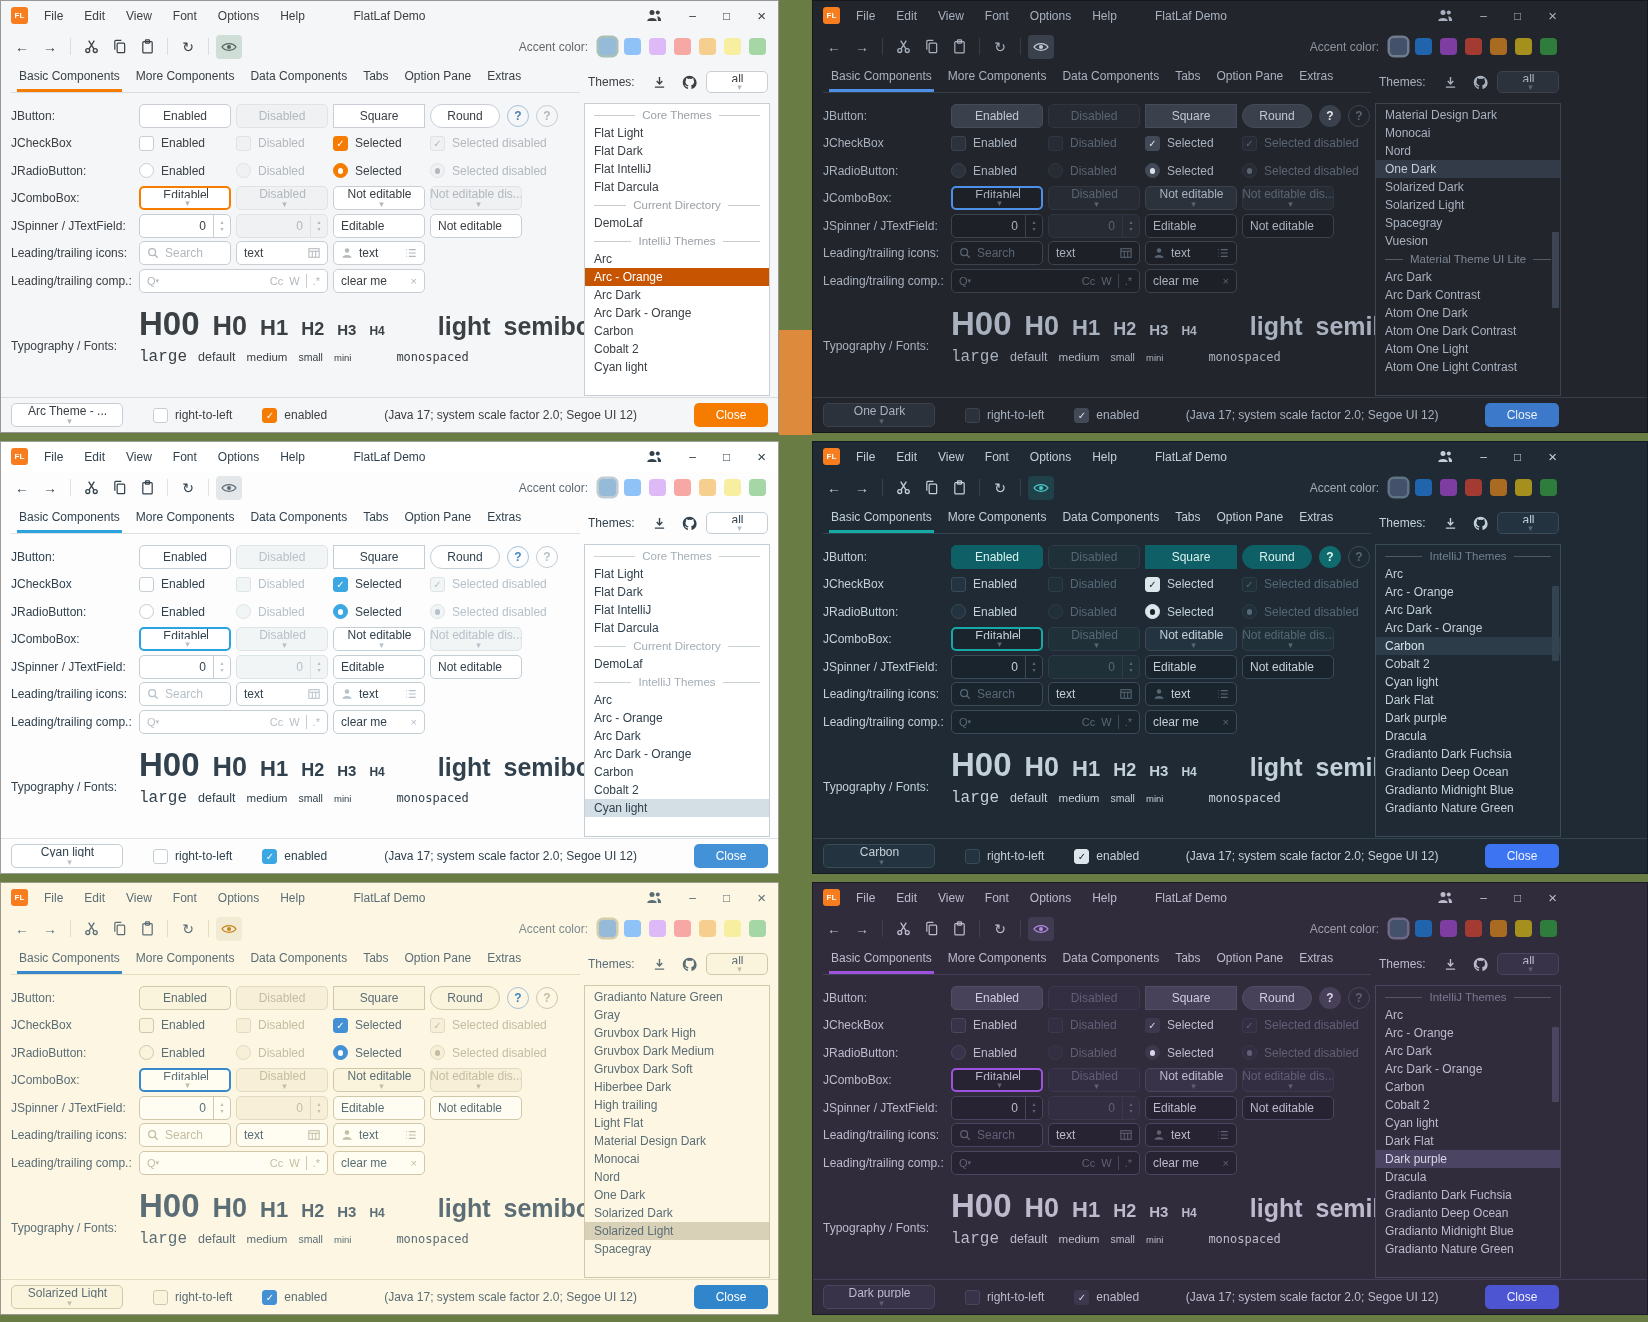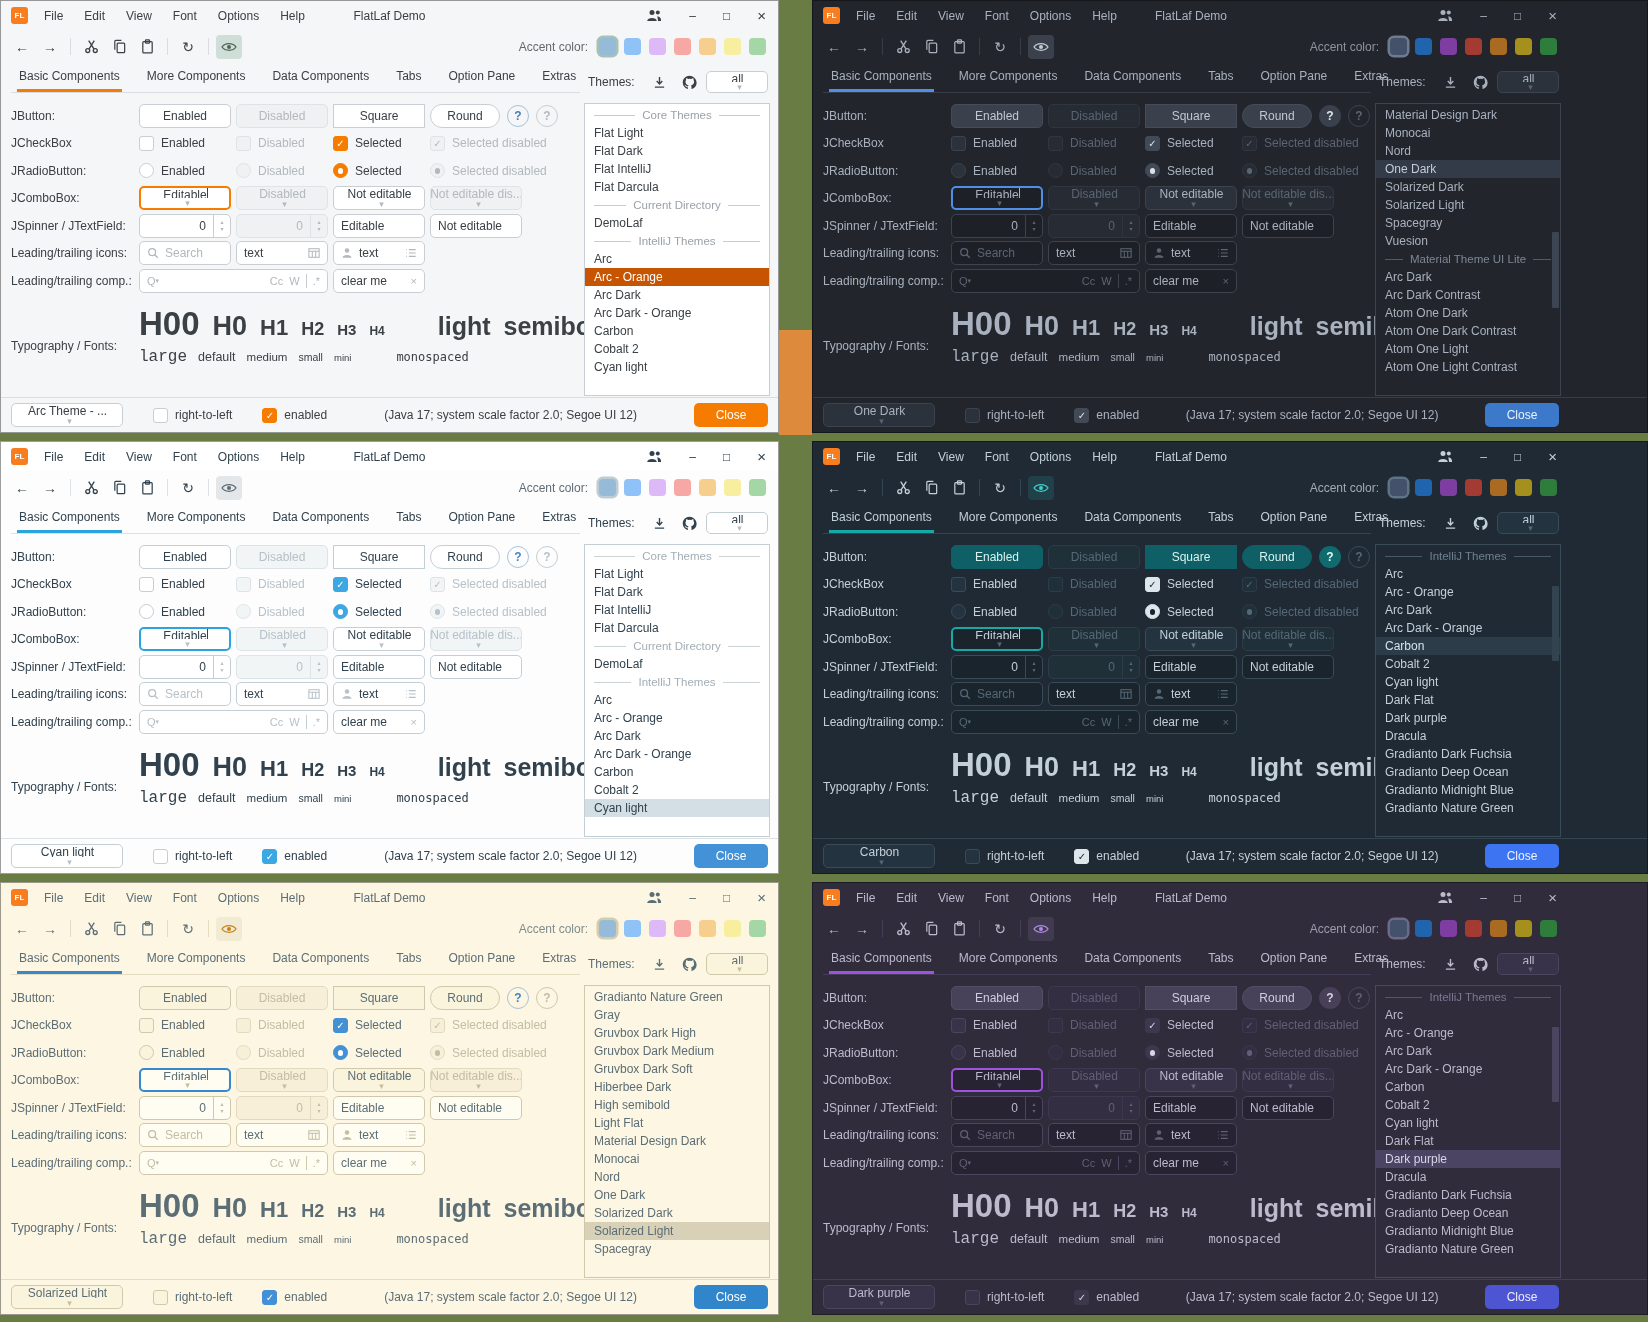--- a/index.html
+++ b/index.html
@@ -36,21 +36,21 @@
   .tsep { width:1px; height:17px; background:var(--sep); margin:0 5px; }
   .toggle { background:var(--toggle); color:var(--eye); }
   .accent-label { margin-left:auto; opacity:.78; margin-right:9px; }
   .swatches { display:flex; gap:8px; align-items:center; }
   .swatch { width:17px; height:17px; border-radius:4px; }
   .swatch.selected { box-shadow:0 0 0 2.5px var(--swring); }
 
   
   .pbody { position:absolute; top:62px; bottom:35px; left:0; right:0; display:flex; }
   .main { flex:1 1 auto; min-width:0; padding-left:10px; }
-  .tabs { display:flex; gap:23px; height:30px; align-items:flex-start; border-bottom:1px solid var(--sep);
+  .tabs { display:flex; gap:12px; height:30px; align-items:flex-start; border-bottom:1px solid var(--sep);
           padding:0 0 0 6px; margin-right:4px; }
   .tab { padding:6px 2px 9px; position:relative; white-space:nowrap; }
   .tab.selected { font-weight:normal; }
   .tab.selected:after { content:""; position:absolute; left:0; right:0; bottom:0; height:3px; background:var(--accent); }
   .rows { margin-top:9px; }
   .row { display:flex; align-items:center; height:27.5px; }
   .rlabel { width:128px; flex:0 0 128px; white-space:nowrap; }
   .cell { width:92px; flex:0 0 92px; margin-right:5px; display:flex; align-items:center; white-space:nowrap; }
   .cell.autow { width:auto; flex:0 0 auto; }
 
@@ -1899,21 +1899,21 @@
               <span class="arrow">▾</span>
             </span>
       </div>
       <div class="list">
             <div class="list-item">Gradianto Nature Green</div>
             <div class="list-item">Gray</div>
             <div class="list-item">Gruvbox Dark High</div>
             <div class="list-item">Gruvbox Dark Medium</div>
             <div class="list-item">Gruvbox Dark Soft</div>
             <div class="list-item">Hiberbee Dark</div>
-            <div class="list-item">High semibold</div>
+            <div class="list-item">High trailing</div>
             <div class="list-item">Light Flat</div>
             <div class="list-item">Material Design Dark</div>
             <div class="list-item">Monocai</div>
             <div class="list-item">Nord</div>
             <div class="list-item">One Dark</div>
             <div class="list-item">Solarized Dark</div>
             <div class="list-item selected">Solarized Light</div>
             <div class="list-item">Spacegray</div>
           </div>
     </div>

